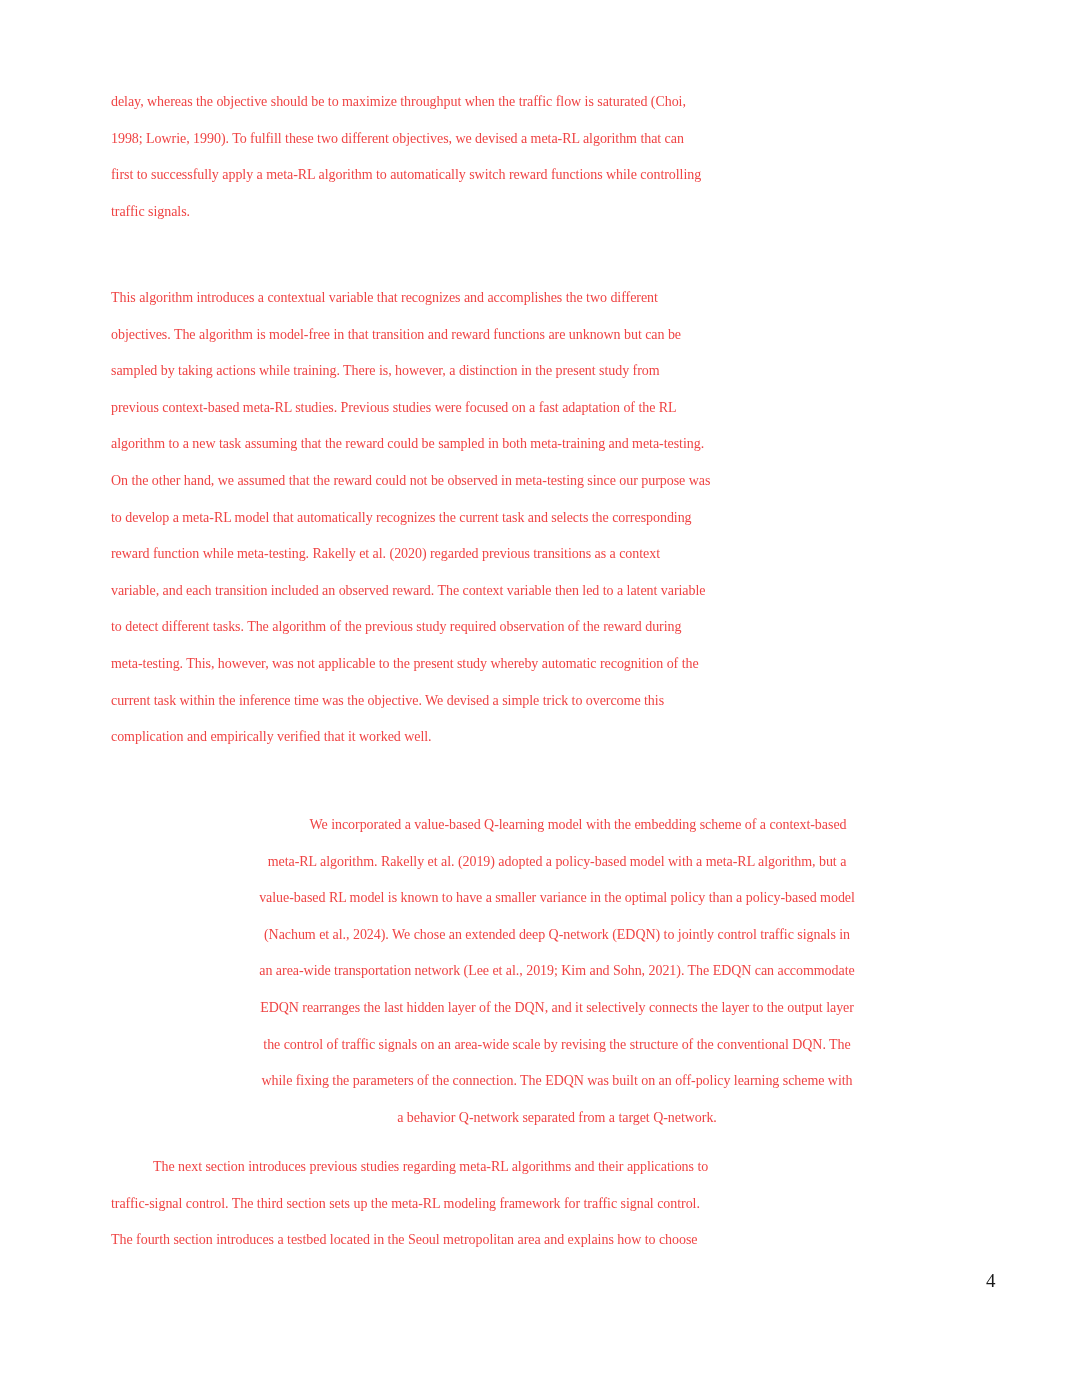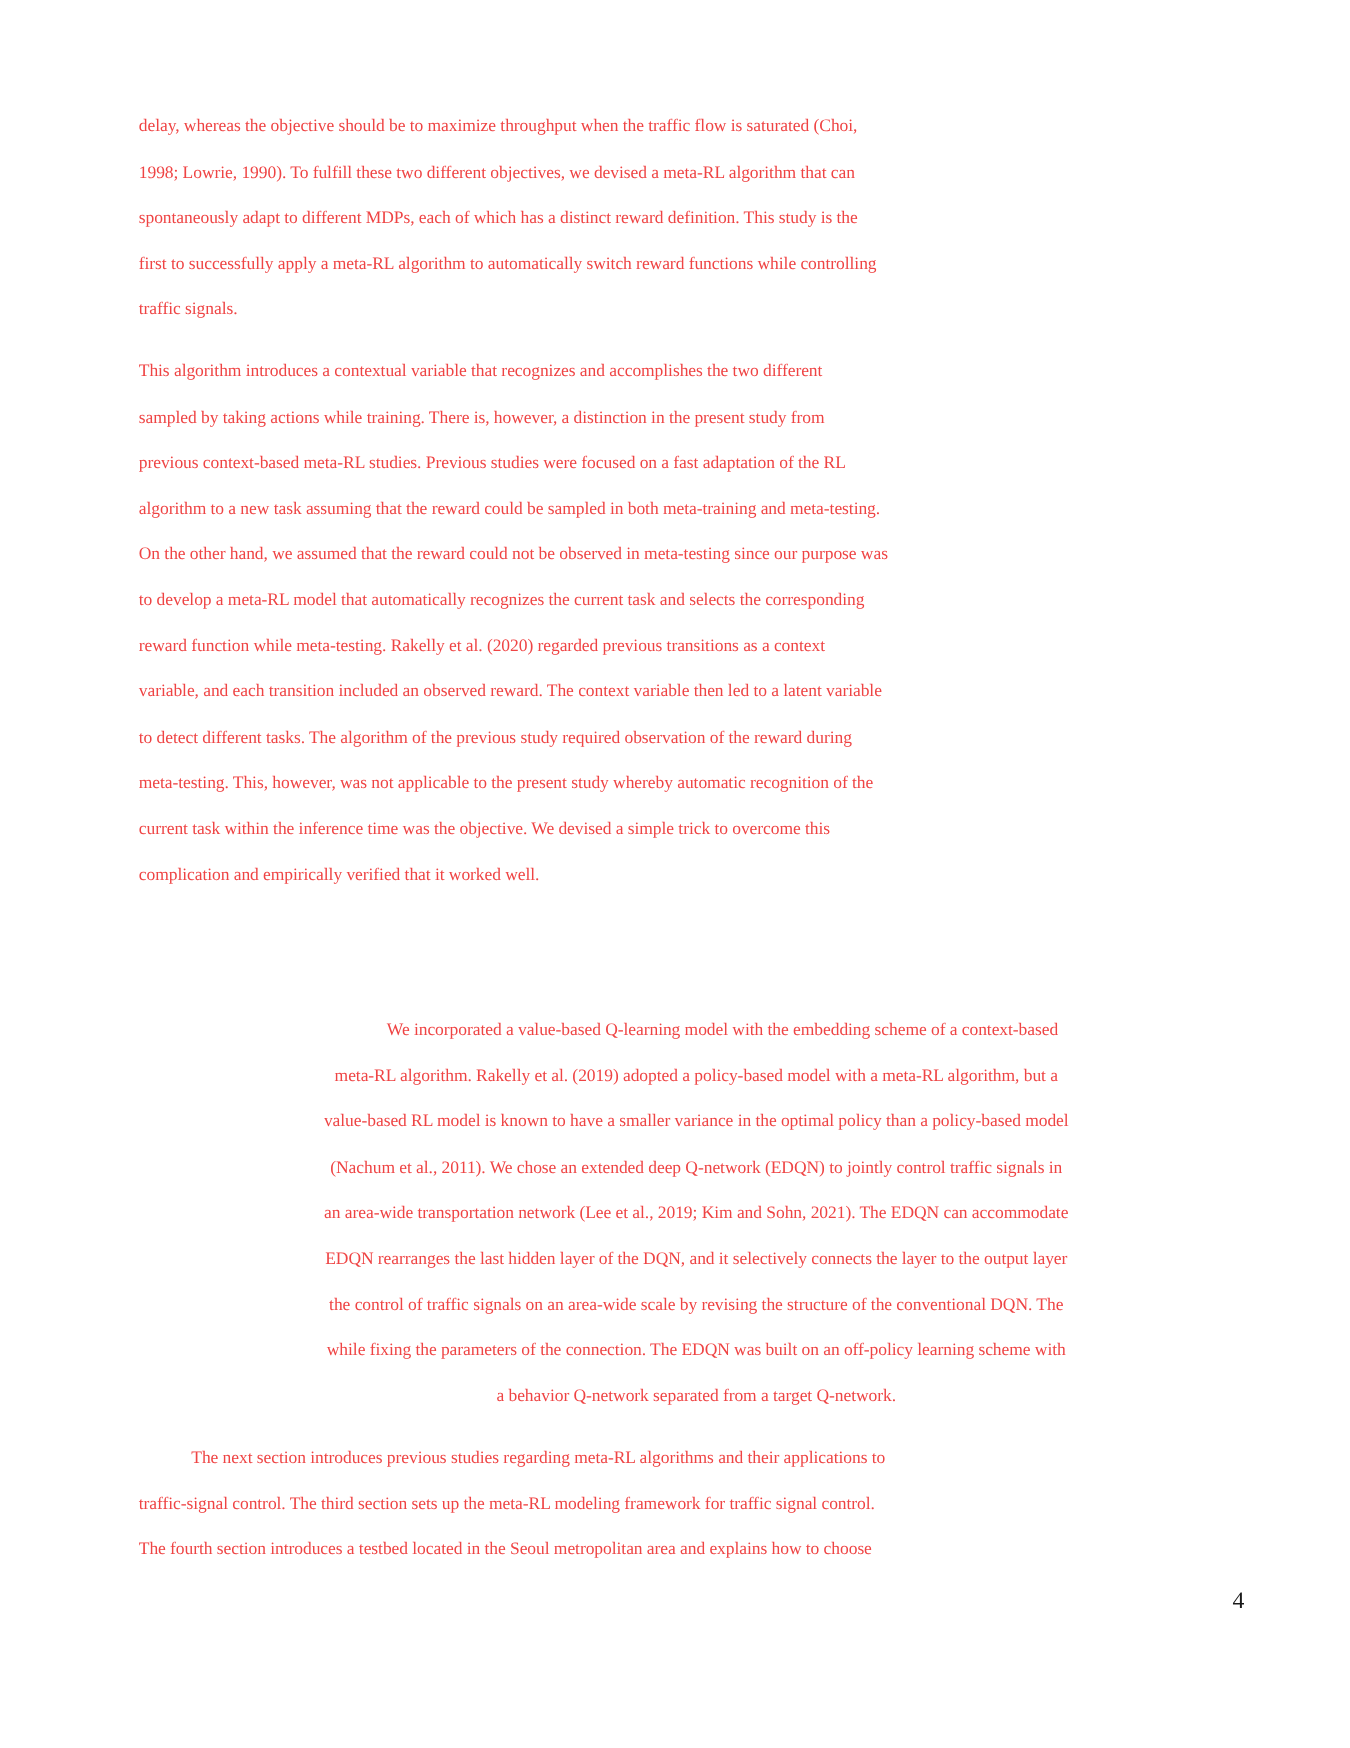--- a/index.html
+++ b/index.html
@@ -28,45 +28,45 @@
   }
 </style>
 </head>
 <body>
 
 <div class="page">
 
   <div class="para" style="top:84px;">
     <span class="line">delay, whereas the objective should be to maximize throughput when the traffic flow is saturated (Choi,</span>
     <span class="line">1998; Lowrie, 1990). To fulfill these two different objectives, we devised a meta-RL algorithm that can</span>
-    <span class="line">spontaneously adapt to different MDPs, each of which has a distinct reward definition. This study is the</span>
     <span class="line">first to successfully apply a meta-RL algorithm to automatically switch reward functions while controlling</span>
     <span class="line">traffic signals.</span>
   </div>
 
   <div class="para" style="top:280px;">
     <span class="line">This algorithm introduces a contextual variable that recognizes and accomplishes the two different</span>
+    <span class="line">objectives. The algorithm is model-free in that transition and reward functions are unknown but can be</span>
     <span class="line">sampled by taking actions while training. There is, however, a distinction in the present study from</span>
     <span class="line">previous context-based meta-RL studies. Previous studies were focused on a fast adaptation of the RL</span>
     <span class="line">algorithm to a new task assuming that the reward could be sampled in both meta-training and meta-testing.</span>
     <span class="line">On the other hand, we assumed that the reward could not be observed in meta-testing since our purpose was</span>
     <span class="line">to develop a meta-RL model that automatically recognizes the current task and selects the corresponding</span>
     <span class="line">reward function while meta-testing. Rakelly et al. (2020) regarded previous transitions as a context</span>
     <span class="line">variable, and each transition included an observed reward. The context variable then led to a latent variable</span>
     <span class="line">to detect different tasks. The algorithm of the previous study required observation of the reward during</span>
     <span class="line">meta-testing. This, however, was not applicable to the present study whereby automatic recognition of the</span>
     <span class="line">current task within the inference time was the objective. We devised a simple trick to overcome this</span>
     <span class="line">complication and empirically verified that it worked well.</span>
   </div>
 
   <div class="para" style="top:807px;text-align:center;">
     <span class="line indent">We incorporated a value-based Q-learning model with the embedding scheme of a context-based</span>
     <span class="line">meta-RL algorithm. Rakelly et al. (2019) adopted a policy-based model with a meta-RL algorithm, but a</span>
     <span class="line">value-based RL model is known to have a smaller variance in the optimal policy than a policy-based model</span>
-    <span class="line">(Nachum et al., 2011). We chose an extended deep Q-network (EDQN) to jointly control traffic signals in</span>
+    <span class="line">(Nachum et al., 2024). We chose an extended deep Q-network (EDQN) to jointly control traffic signals in</span>
     <span class="line">an area-wide transportation network (Lee et al., 2019; Kim and Sohn, 2021). The EDQN can accommodate</span>
     <span class="line">EDQN rearranges the last hidden layer of the DQN, and it selectively connects the layer to the output layer</span>
     <span class="line">the control of traffic signals on an area-wide scale by revising the structure of the conventional DQN.  The</span>
     <span class="line">while fixing the parameters of the connection. The EDQN was built on an off-policy learning scheme with</span>
     <span class="line">a behavior Q-network separated from a target Q-network.</span>
   </div>
 
   <div class="para" style="top:1149px;">
     <span class="line indent">The next section introduces previous studies regarding meta-RL algorithms and their applications to</span>
     <span class="line">traffic-signal control. The third section sets up the meta-RL modeling framework for traffic signal control.</span>

